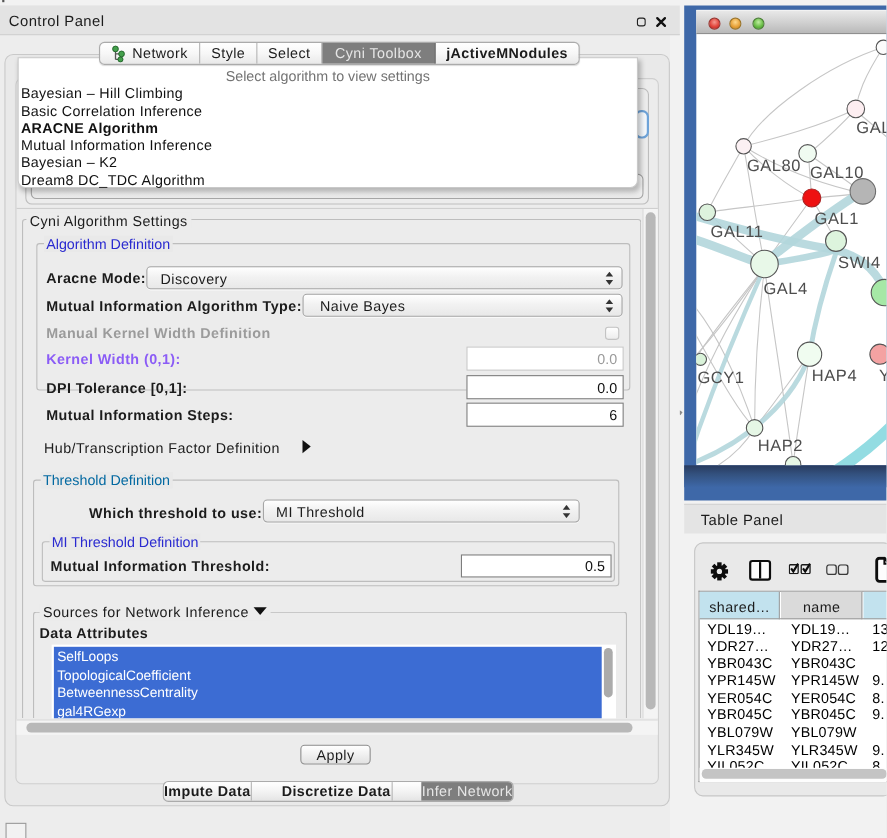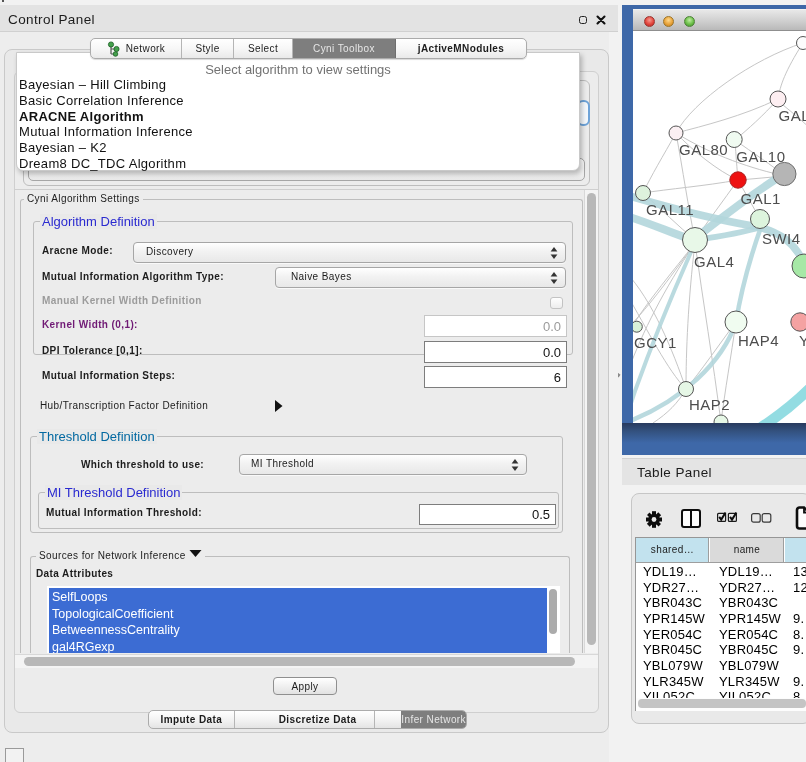--- a/index.html
+++ b/index.html
@@ -1,21 +1,21 @@
 <!DOCTYPE html>
 <html><head>
 <meta charset="utf-8">
 <style>
   * { margin:0; padding:0; box-sizing:border-box; }
   html,body { width:806px; height:762px; overflow:hidden; background:#ededed;
     font-family:"Liberation Sans", sans-serif; }
   .abs { position:absolute; }
   #stage { position:relative; width:806px; height:762px; }
   .bold { font-weight:bold; }
-  .lbl { font-size:10px; color:#1c1c1c; white-space:nowrap; letter-spacing:0.4px; }
+  .lbl { font-size:13px; color:#1c1c1c; white-space:nowrap; letter-spacing:0.4px; }
   .combo { border:1px solid #a6a6a6; border-radius:4px;
     background:linear-gradient(#ffffff, #f2f2f2 45%, #e8e8e8);
     box-shadow:0 1px 0 rgba(255,255,255,.7); }
   .combo .ar { position:absolute; right:7px; top:50%; margin-top:-6px; width:8px; height:12px; }
   .tfield { background:#fff; font-size:13px; text-align:right; padding-right:5px;
     display:flex; align-items:center; justify-content:flex-end; }
   .gbox { position:absolute; border:1px solid #bdbdbd; border-radius:3px; }
   .gbox .cap { position:absolute; top:-8px; left:6px; background:#e9e9e9; padding:0 2px;
     font-size:13px; white-space:nowrap; }
 </style>
@@ -252,21 +252,21 @@
   <div class="abs lbl bold" style="left:42px; top:271px;">Mutual Information Algorithm Type:</div>
   <div class="abs combo" style="left:275px; top:267px; width:291px; height:21px;">
     <span class="abs lbl" style="left:15px; top:3px;">Naive Bayes</span>
     <svg class="ar" viewBox="0 0 8 12">
         <path d="M4 0 L7.4 4.4 L0.6 4.4 Z" fill="#333"></path>
         <path d="M4 12 L7.4 7.6 L0.6 7.6 Z" fill="#333"></path>
       </svg>
   </div>
   <div class="abs lbl bold" style="left:42px; top:295px; color:#9b9b9b;">Manual Kernel Width Definition</div>
   <div class="abs" style="left:550px; top:297px; width:13px; height:12px; border:1px solid #c3c3c3; border-radius:3px; background:linear-gradient(#fefefe,#ededed);"></div>
-  <div class="abs lbl bold" style="left:42px; top:319px; color:#701a75;">Kernel Width (0,1):</div>
+  <div class="abs lbl bold" style="left:42px; top:319px; color:#8b5cf6;">Kernel Width (0,1):</div>
   <div class="abs tfield" style="left:424px; top:315px; width:143px; height:22px; border:1px solid #c6c6c6; color:#9b9b9b;">0.0</div>
   <div class="abs lbl bold" style="left:42px; top:345px;">DPI Tolerance [0,1]:</div>
   <div class="abs tfield" style="left:424px; top:341px; width:143px; height:22px; border:1.5px solid #7d7d7d; color:#111;">0.0</div>
   <div class="abs lbl bold" style="left:42px; top:370px;">Mutual Information Steps:</div>
   <div class="abs tfield" style="left:424px; top:366px; width:143px; height:22px; border:1.5px solid #7d7d7d; color:#111;">6</div>
 
   <div class="abs lbl" style="left:40px; top:400px;">Hub/Transcription Factor Definition</div>
   <svg class="abs" style="left:273px; top:399px;" width="11" height="14" viewBox="0 0 11 14">
       <path d="M2 1 L9.5 7 L2 13 Z" fill="#111"></path>
     </svg>

